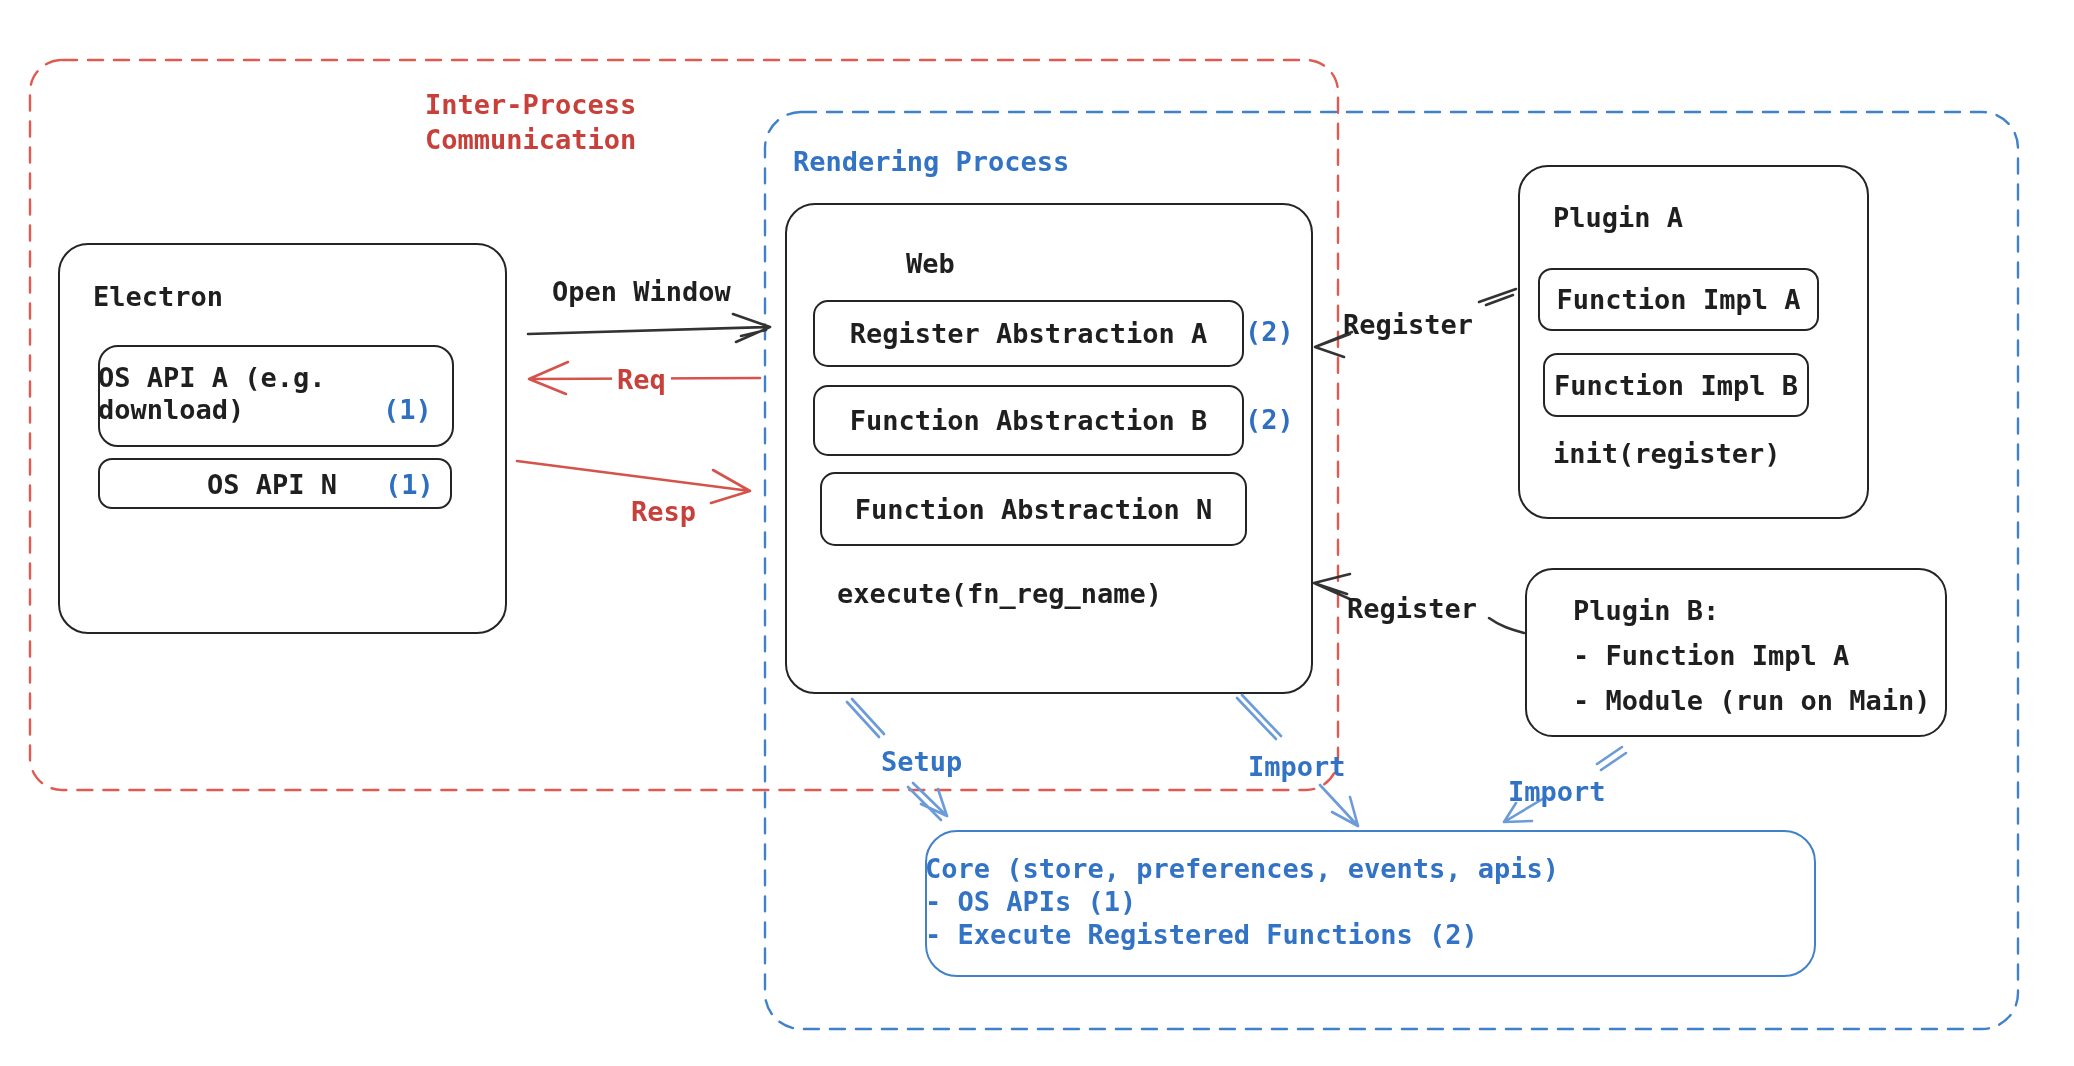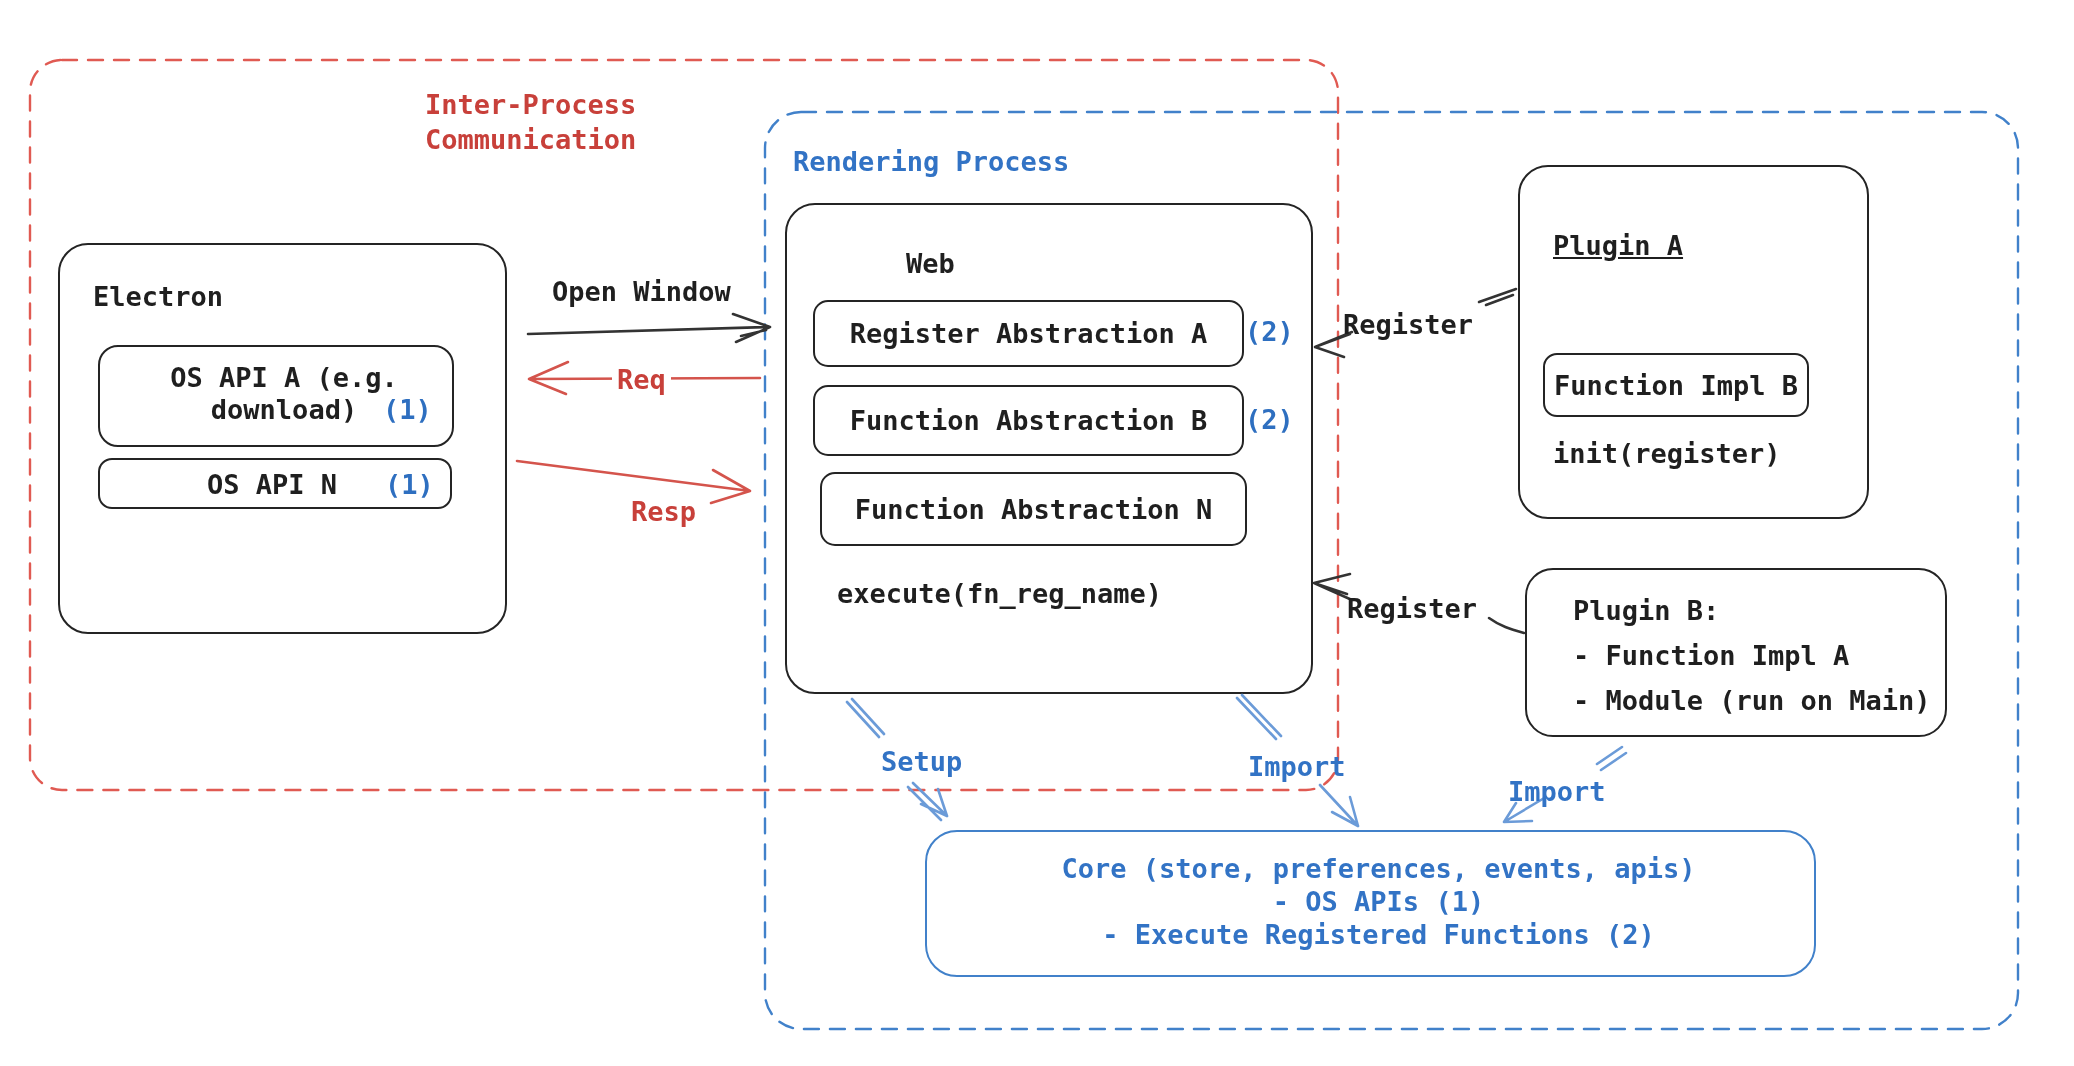--- a/index.html
+++ b/index.html
@@ -22,21 +22,21 @@
   .box{position:absolute;border:2.4px solid #242424;border-radius:20px;background:transparent;}
   .box.blue{border-color:var(--blue_border);border-width:2.2px;}
   .fbox{display:flex;align-items:center;justify-content:center;}
   .lbl{position:absolute;font-weight:600;font-size:27px;line-height:33px;
        color:var(--ink);white-space:pre-line;}
   .lbl.red{color:var(--red);}
   .lbl.blue{color:var(--blue);}
   .lbl.badge{color:var(--badge_blue);}
   .lbl.onwhite{background:var(--bg);padding:0 5px;}
   .fbox .lbl{position:static;white-space:pre;}
-  .center{text-align:center;padding-left:10px;}
+  .center{text-align:left;}
   .lh45{line-height:45px;}
 </style>
 </head>
 <body>
 
 <div class="canvas">
 
   <svg class="layer" width="2074" height="1066">
     <rect class="frame-red" x="30" y="60" width="1308" height="730" rx="32"></rect>
     <rect class="frame-blue" x="765" y="112" width="1253" height="917" rx="36"></rect>
@@ -51,20 +51,23 @@
     <span class="lbl">Register Abstraction A</span>
   </div>
   <div class="box fbox" style="left:813px;top:385px;width:427px;height:67px;border-radius:15px;">
     <span class="lbl">Function Abstraction B</span>
   </div>
   <div class="box fbox" style="left:820px;top:472px;width:423px;height:70px;border-radius:15px;">
     <span class="lbl">Function Abstraction N</span>
   </div>
 
   <div class="box" style="left:1518px;top:165px;width:347px;height:350px;border-radius:30px;"></div>
+  <div class="box fbox" style="left:1538px;top:268px;width:277px;height:59px;border-radius:14px;">
+    <span class="lbl">Function Impl A</span>
+  </div>
   <div class="box fbox" style="left:1543px;top:353px;width:262px;height:60px;border-radius:14px;">
     <span class="lbl">Function Impl B</span>
   </div>
 
   <div class="box" style="left:1525px;top:568px;width:418px;height:165px;border-radius:28px;"></div>
 
   <div class="box blue" style="left:925px;top:830px;width:887px;height:143px;border-radius:32px;"></div>
 
   <svg class="layer" width="2074" height="1066">
     <g class="arrow-black">
@@ -109,21 +112,21 @@
   <div class="lbl red onwhite" style="left:626px;top:463px;margin-top:32px;">Resp</div>
 
   <div class="lbl" style="left:906px;top:247px;">Web</div>
   <div class="lbl badge" style="left:1245px;top:315px;">(2)</div>
   <div class="lbl badge" style="left:1245px;top:403px;">(2)</div>
   <div class="lbl" style="left:837px;top:577px;">execute(fn_reg_name)</div>
 
   <div class="lbl" style="left:1343px;top:308px;">Register</div>
   <div class="lbl" style="left:1347px;top:592px;">Register</div>
 
-  <div class="lbl" style="left:1553px;top:229px;text-decoration:underline;">Plugin A</div>
+  <div class="lbl" style="left:1553px;top:201px;">Plugin A</div>
   <div class="lbl" style="left:1553px;top:437px;">init(register)</div>
 
   <div style="position:absolute;left:1553px;top:588px;margin-left:20px;">
     <div class="lbl lh45" style="position:static;">Plugin B:</div>
     <div class="lbl lh45" style="position:static;">- Function Impl A</div>
     <div class="lbl lh45" style="position:static;">- Module (run on Main)</div>
   </div>
 
   <div class="lbl blue" style="left:857px;top:745px;margin-left:24px;">Setup</div>
   <div class="lbl blue" style="left:1248px;top:750px;">Import</div>

